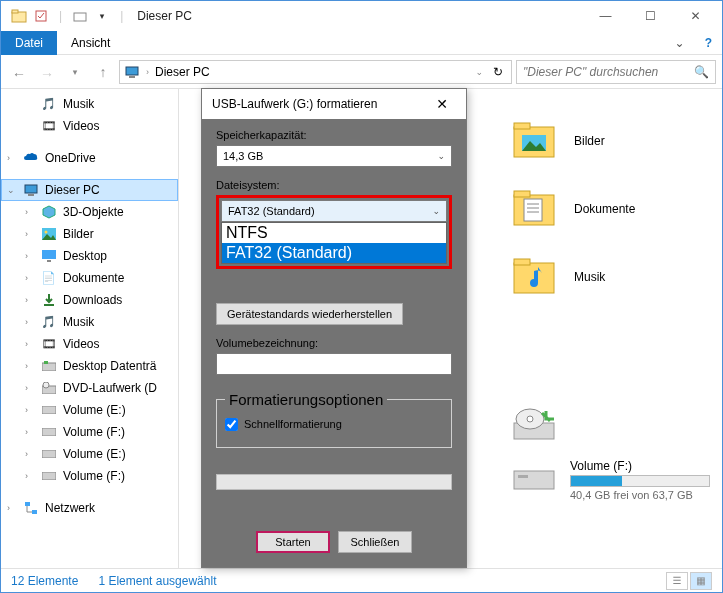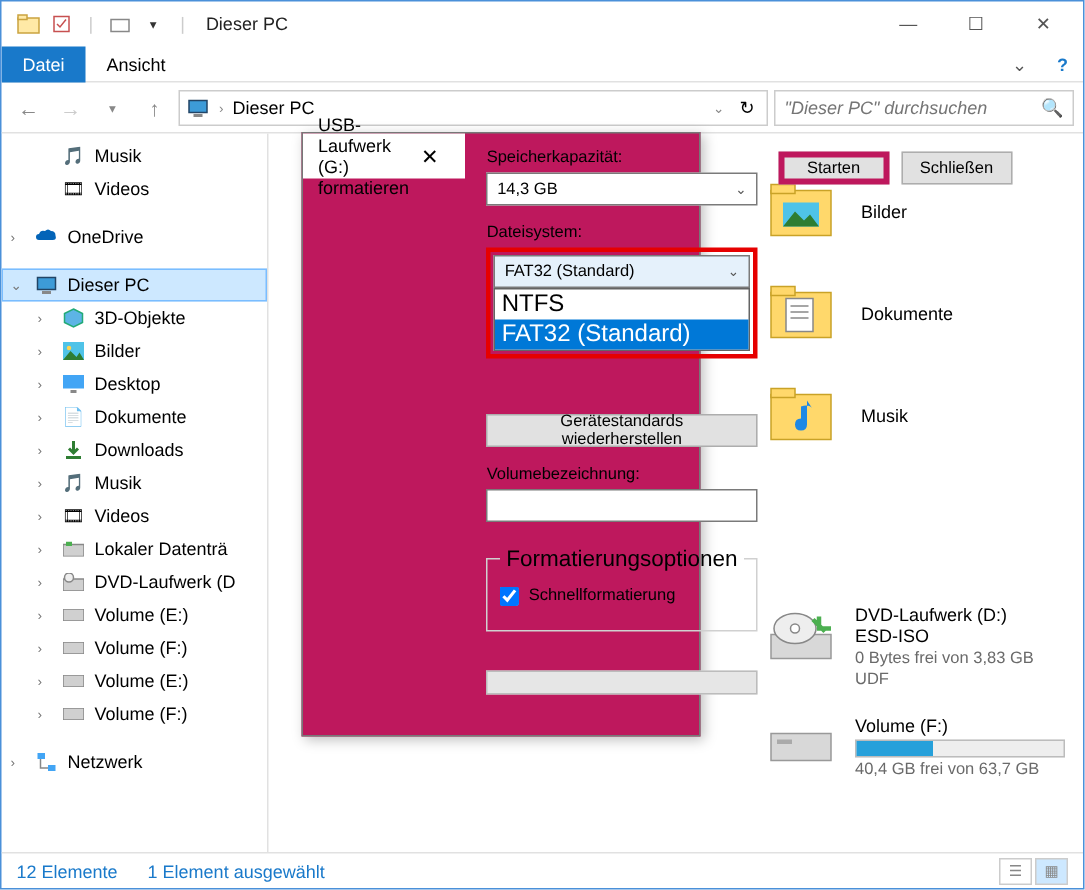--- a/index.html
+++ b/index.html
@@ -44,37 +44,37 @@
 .main .drive-item .dinfo { display: flex; flex-direction: column; gap: 2px; }
 .main .drive-item .bar { width: 140px; height: 12px; border: 1px solid #bcbcbc; background: #eee; position: relative; }
 .main .drive-item .bar .fill { height: 100%; background: #26a0da; }
 .main .sub { color: #6a6a6a; font-size: 11px; }
 
 .statusbar { height: 24px; border-top: 1px solid #e1e1e1; display: flex; align-items: center; padding: 0 10px; gap: 20px; color: #1979ca; font-size: 12px; }
 .statusbar .views { margin-left: auto; display: flex; gap: 2px; }
 .statusbar .views div { width: 22px; height: 18px; border: 1px solid #ccc; display: flex; align-items: center; justify-content: center; font-size: 10px; color: #888; }
 
 
-.dialog { position: absolute; left: 200px; top: 87px; width: 266px; height: 403px; background: #be185d; border: 1px solid #777; box-shadow: 2px 2px 8px rgba(0,0,0,0.25); display: flex; flex-direction: row; }
+.dialog { position: absolute; left: 200px; top: 87px; width: 266px; height: 480px; background: #737373; border: 1px solid #777; box-shadow: 2px 2px 8px rgba(0,0,0,0.25); display: flex; flex-direction: column; }
 .dialog .dtitle { height: 30px; display: flex; align-items: center; padding: 0 10px; background: #fff; font-size: 12px; }
 .dialog .dtitle .close { margin-left: auto; font-size: 14px; padding: 2px 8px; }
 .dialog .dbody { padding: 10px 14px 0 14px; flex: 1; display: flex; flex-direction: column; }
 .dialog label { font-size: 11px; display: block; margin-bottom: 4px; }
 .dialog .sel, .dialog .txt { width: 100%; height: 22px; border: 1px solid #7a7a7a; background: #fff; font-size: 11px; padding: 0 6px; display: flex; align-items: center; justify-content: space-between; }
 .dialog .sel .dd { font-size: 9px; color: #555; }
 .dialog .section { margin-bottom: 12px; position: relative; }
 .dialog .btn { height: 22px; padding: 0 10px; border: 1px solid #adadad; background: #e1e1e1; font-size: 11px; display: inline-flex; align-items: center; }
 .dialog .fieldset { border: 1px solid #d0d0d0; padding: 10px 8px 12px 8px; margin-top: 4px; }
 .dialog .fieldset legend { font-size: 15px; padding: 0 4px; }
 .dialog .chk { display: flex; align-items: flex-start; gap: 6px; font-size: 11px; }
 .dialog .chk input { width: 13px; height: 13px; }
 .dialog .progress { height: 16px; border: 1px solid #bcbcbc; background: #e6e6e6; margin-top: 26px; }
 .dialog .dbtns { display: flex; gap: 8px; justify-content: center; padding: 12px 0 14px 0; }
 .dialog .dbtns .btn { min-width: 74px; justify-content: center; }
-.dialog .dbtns .btn.default { border: 4px solid #be185d; }
+.dialog .dbtns .btn.default { border: 2px solid #be185d; }
 
 .red-box { border: 3px solid #e60000; padding: 2px; }
 .dropdown-open { position: absolute; top: 24px; left: 0; right: 0; background: #fff; border: 1px solid #646464; z-index: 5; }
 .dropdown-open .opt { padding: 1px 4px; font-size: 16px; }
 .dropdown-open .opt.hl { background: #0078d7; color: #fff; }
 
 .sel.open { background: #e5f1fb; }
 .grab { position: absolute; width: 10px; height: 60px; left: 0; top: 50%; transform: translateY(-50%); background: #f0f0f0; border: 1px solid #ccc; }
 .grab2 { left: 179px; }
 
@@ -231,21 +231,21 @@
         <span>Videos</span>
       </div>
     <div class="item sub">
         <span class="exp">›</span>
         <span class="icn">
           <svg width="14" height="10">
             <rect width="14" height="8" y="2" fill="#d0d0d0" stroke="#888"></rect>
             <rect x="2" width="4" height="3" fill="#4caf50"></rect>
           </svg>
         </span>
-        <span>Lokaler Datenträ</span>
+        <span>Desktop Datenträ</span>
       </div>
     <div class="item sub">
         <span class="exp">›</span>
         <span class="icn">
           <svg width="14" height="12">
             <rect width="14" height="8" y="4" fill="#d0d0d0" stroke="#888"></rect>
             <circle cx="4" cy="3" r="3" fill="#eee" stroke="#888"></circle>
           </svg>
         </span>
         <span>DVD-Laufwerk (D</span>
@@ -341,25 +341,20 @@
       <div style="height:80px"></div>
       <div class="drive-item">
         <span class="dicn">
             <svg width="44" height="34">
               <rect x="2" y="16" width="40" height="16" fill="#d8d8d8" stroke="#999"></rect>
               <ellipse cx="18" cy="12" rx="14" ry="10" fill="#eee" stroke="#888"></ellipse>
               <circle cx="18" cy="12" r="3" fill="#fff" stroke="#888"></circle>
               <path d="M30 6 L38 14 M34 4 L34 12 L42 12" stroke="#4caf50" stroke-width="3" fill="none"></path>
             </svg>
           </span>
-        <div class="dinfo">
-          <span>DVD-Laufwerk (D:) ESD-ISO</span>
-          <span class="sub">0 Bytes frei von 3,83 GB</span>
-          <span class="sub">UDF</span>
-        </div>
       </div>
       <div class="drive-item">
         <span class="dicn">
             <svg width="44" height="30">
               <rect x="2" y="8" width="40" height="18" fill="#d8d8d8" stroke="#999"></rect>
               <rect x="6" y="12" width="10" height="3" fill="#aaa"></rect>
             </svg>
           </span>
         <div class="dinfo">
           <span>Volume (F:)</span>

